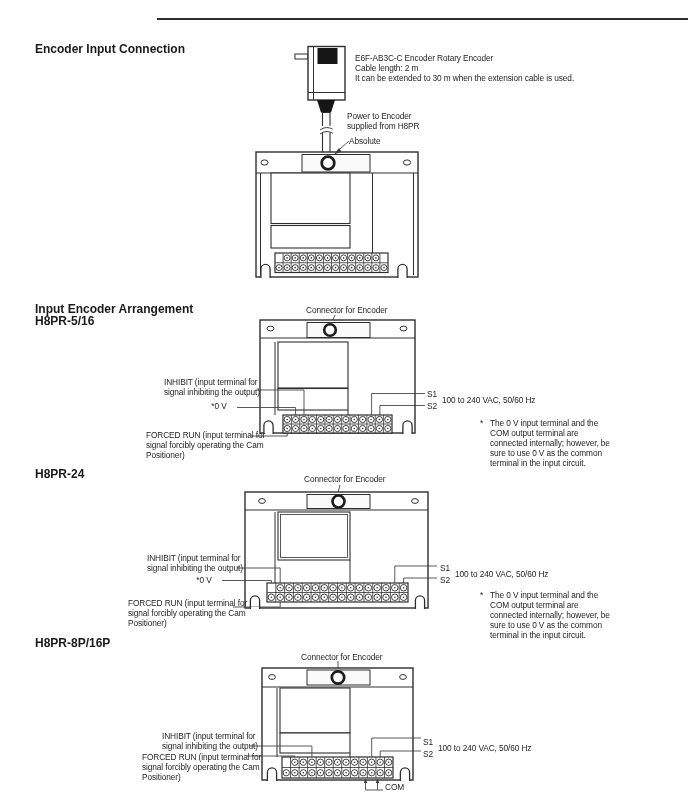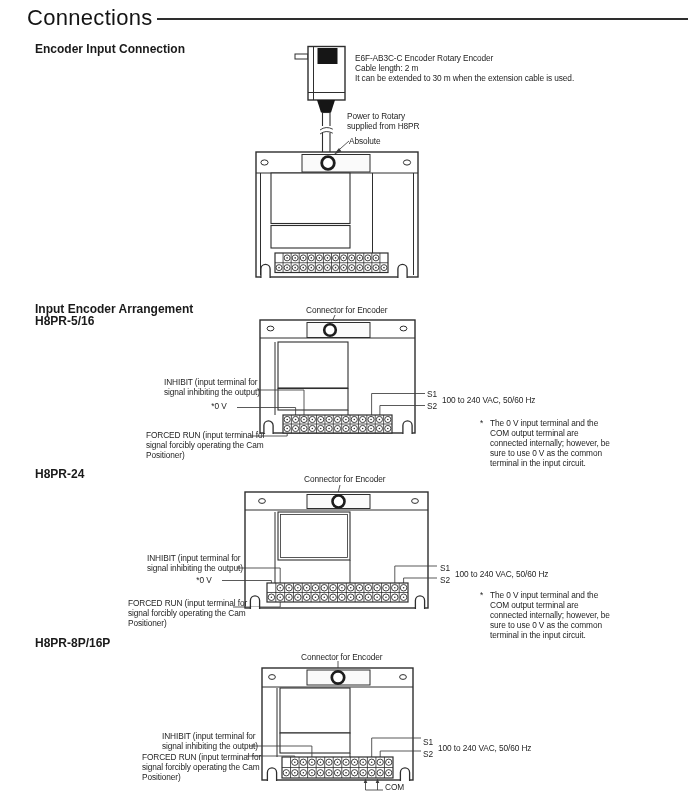--- a/index.html
+++ b/index.html
@@ -18,21 +18,20 @@
   .ln{stroke:#2e2e2e;fill:none;stroke-width:1}
   .lw{stroke:#2e2e2e;fill:#fff;stroke-width:1.4}
   .ld{stroke:#3c3c3c;fill:none;stroke-width:.85}
   .fill{fill:#161616;stroke:none}
 </style>
 </head>
 <body>
 
 <div id="page">
 
-  <div class="abs title" style="left:27px;top:5px">Connections</div>
   <div class="abs rule" style="left:157px;top:18px;width:531px"></div>
 
   <div class="abs h2" style="left:35px;top:44px">Encoder Input Connection</div>
 
   <svg class="abs" style="left:250px;top:40px" width="190" height="255" viewBox="0 0 190 255">
 
     <rect class="lw" x="45" y="14" width="13" height="5" style="stroke-width:1"></rect>
     <rect class="lw" x="58" y="6.5" width="37" height="53.5"></rect>
     <line class="ln" x1="63.5" y1="6.5" x2="63.5" y2="60"></line>
     <rect class="fill" x="67.5" y="8" width="20" height="16"></rect>
@@ -131,21 +130,21 @@
 
     <rect x="10.9" y="235.8" width="9.2" height="2.4" fill="#fff" stroke="none"></rect>
     <path class="ln" d="M10.9 238 V229 a4.6 4.6 0 0 1 9.2 0 V238" style="stroke-width:1.3"></path>
     <rect x="147.9" y="235.8" width="9.2" height="2.4" fill="#fff" stroke="none"></rect>
     <path class="ln" d="M147.9 238 V229 a4.6 4.6 0 0 1 9.2 0 V238" style="stroke-width:1.3"></path>
   </svg>
 
   <div class="abs lbl" style="left:355px;top:53px">E6F-AB3C-C Encoder Rotary Encoder</div>
   <div class="abs lbl" style="left:355px;top:63px">Cable length: 2 m</div>
   <div class="abs lbl" style="left:355px;top:73px">It can be extended to 30 m when the extension cable is used.</div>
-  <div class="abs lbl" style="left:347px;top:111px">Power to Rotary</div>
+  <div class="abs lbl" style="left:347px;top:111px">Power to Encoder</div>
   <div class="abs lbl" style="left:347px;top:121px">supplied from H8PR</div>
   <div class="abs lbl" style="left:349px;top:136px">Absolute</div>
 
   <div class="abs h2" style="left:35px;top:304px">
     <div>Input Encoder Arrangement</div>
     <div>H8PR-5/16</div>
   </div>
   <div class="abs lbl" style="left:306px;top:305px">Connector for Encoder</div>
 
   <svg class="abs" style="left:160px;top:315px" width="280" height="130" viewBox="0 0 280 130">

